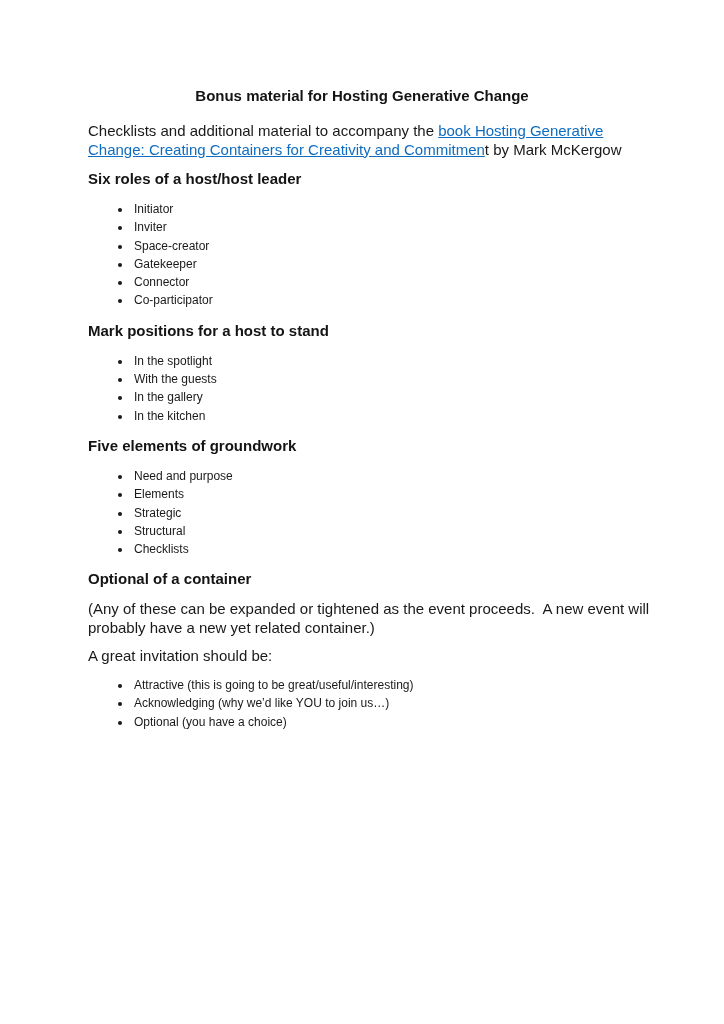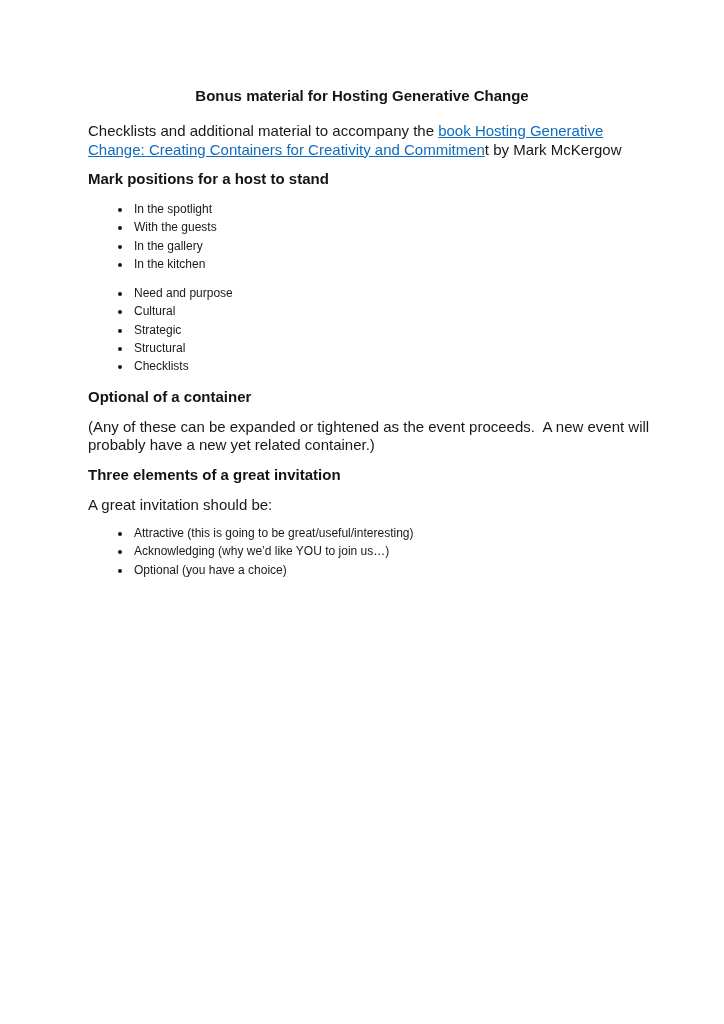--- a/index.html
+++ b/index.html
@@ -59,48 +59,59 @@
 </style>
 </head>
 <body>
 
 <div class="page">
 
   <h1 class="doc-title">Bonus material for Hosting Generative Change</h1>
 
   <p class="body-text"><span>Checklists and additional material to accompany the </span><a class="doc-link">book Hosting Generative Change: Creating Containers for Creativity and Commitmen</a><span>t by Mark McKergow</span></p>
 
+  <section>
+    <h2 class="section-heading">Six roles of a host/host leader</h2>
+    <ul class="bullet-list">
+      <li>Initiator</li>
+      <li>Inviter</li>
+      <li>Space-creator</li>
+      <li>Gatekeeper</li>
+      <li>Connector</li>
+      <li>Co-participator</li>
+    </ul>
+  </section>
 
   <section>
     <h2 class="section-heading">Mark positions for a host to stand</h2>
     <ul class="bullet-list">
       <li>In the spotlight</li>
       <li>With the guests</li>
       <li>In the gallery</li>
       <li>In the kitchen</li>
     </ul>
   </section>
 
   <section>
+    <h2 class="section-heading">Five elements of groundwork</h2>
     <ul class="bullet-list">
       <li>Need and purpose</li>
-      <li>Cultural</li>
+      <li>Elements</li>
       <li>Strategic</li>
       <li>Structural</li>
       <li>Checklists</li>
     </ul>
   </section>
 
   <section>
     <h2 class="section-heading">Optional of a container</h2>
     <p class="body-text">(Any of these can be expanded or tightened as the event proceeds.&nbsp; A new event will probably have a new yet related container.)</p>
   </section>
 
   <section>
-    <h2 class="section-heading">Three elements of a great invitation</h2>
     <p class="body-text">A great invitation should be:</p>
     <ul class="bullet-list">
       <li>Attractive (this is going to be great/useful/interesting)</li>
       <li>Acknowledging (why we’d like YOU to join us…)</li>
       <li>Optional (you have a choice)</li>
     </ul>
   </section>
 
 </div>
 

